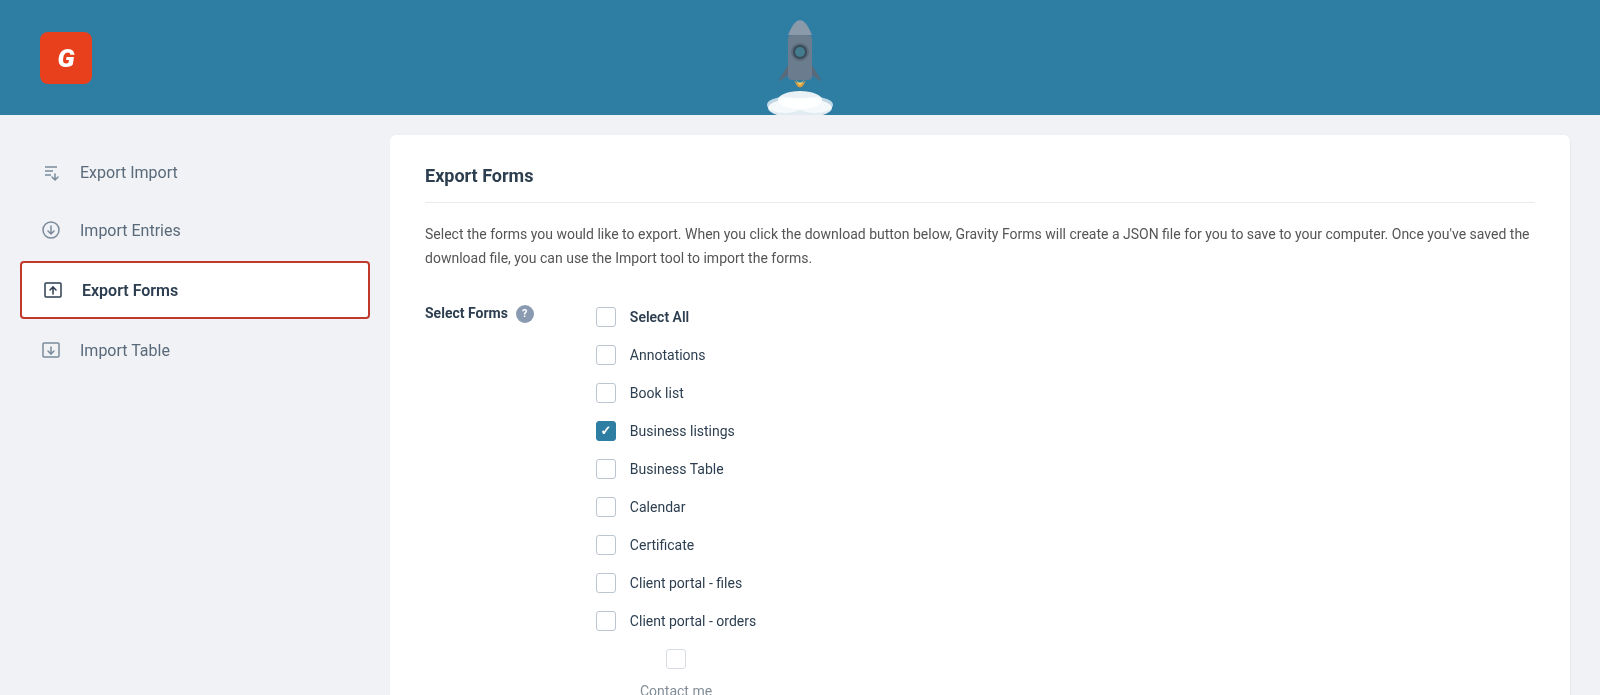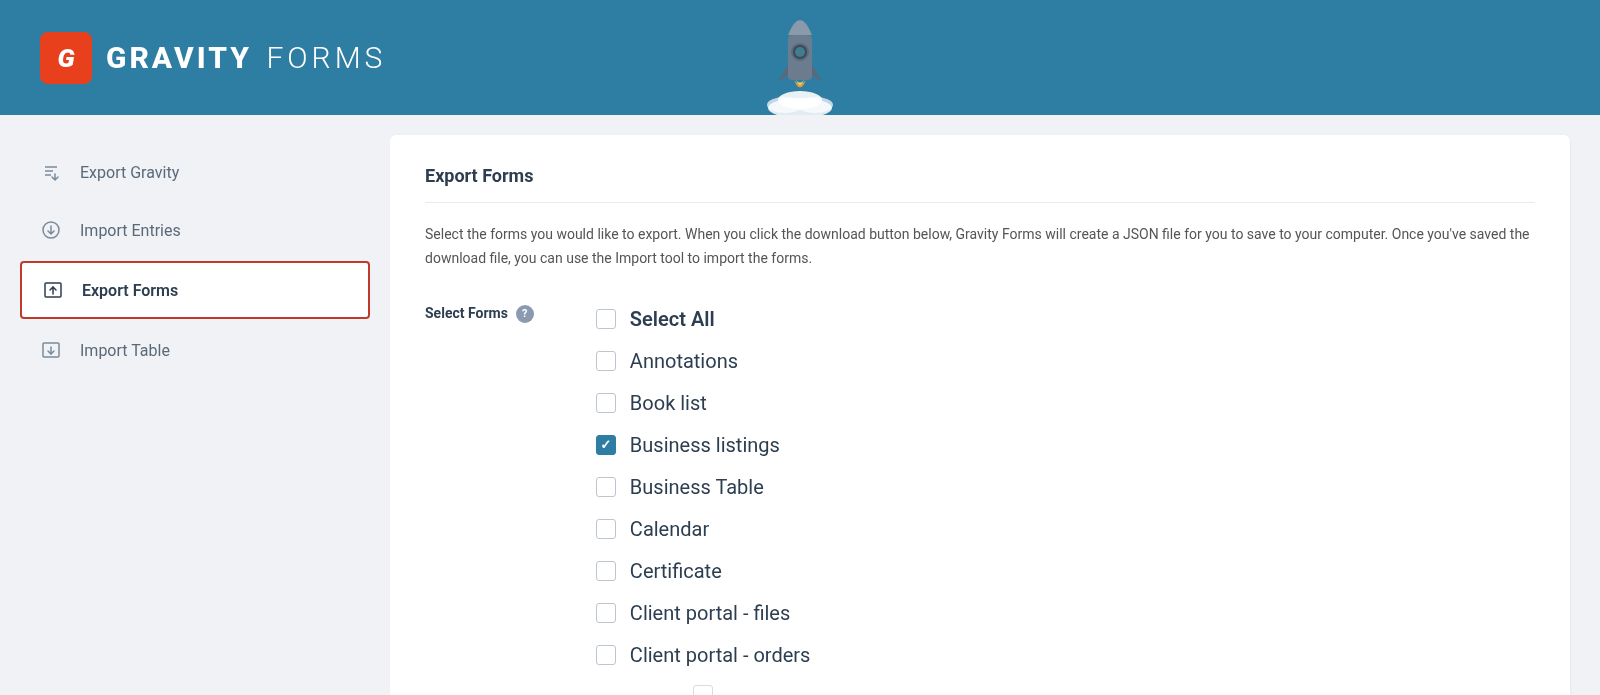--- a/index.html
+++ b/index.html
@@ -184,38 +184,34 @@
       background: #2e7da3;
       border-color: #2e7da3;
     }
     .checkbox.checked::after {
       content: '✓';
       color: white;
       font-size: 13px;
       font-weight: 700;
     }
     .form-name {
-      font-size: 20px;
+      font-size: 14px;
       color: #2c3e50;
     }
     .form-item.select-all .form-name {
       font-weight: 600;
     }
   </style>
 </head>
 <body>
 
 <div class="header">
   <div class="logo-area">
     <div class="logo-icon">
       <span>G</span>
-    </div>
-    <div class="logo-text">
-      <span style="font-weight:800;">GRAVITY</span>
-      <span style="font-weight:300; letter-spacing:4px; margin-left:6px;">FORMS</span>
     </div>
   </div>
 
   <div class="rocket-container">
     <svg class="rocket-svg" viewBox="0 0 100 115" xmlns="http://www.w3.org/2000/svg">
 
       <ellipse cx="50" cy="108" rx="32" ry="10" fill="white" opacity="0.85"></ellipse>
       <ellipse cx="35" cy="105" rx="18" ry="8" fill="white" opacity="0.7"></ellipse>
       <ellipse cx="65" cy="105" rx="18" ry="8" fill="white" opacity="0.7"></ellipse>
       <ellipse cx="50" cy="100" rx="22" ry="9" fill="white" opacity="0.9"></ellipse>
@@ -242,21 +238,21 @@
 
     <div class="sidebar-item">
       <div class="icon">
         <svg width="20" height="20" viewBox="0 0 20 20" fill="none" xmlns="http://www.w3.org/2000/svg">
           <line x1="4" y1="5" x2="16" y2="5" stroke="#7a8a9a" stroke-width="1.5"></line>
           <line x1="4" y1="9" x2="12" y2="9" stroke="#7a8a9a" stroke-width="1.5"></line>
           <line x1="4" y1="13" x2="10" y2="13" stroke="#7a8a9a" stroke-width="1.5"></line>
           <path d="M14 12 L14 18 M11 15 L14 18 L17 15" stroke="#7a8a9a" stroke-width="1.5" stroke-linecap="round"></path>
         </svg>
       </div>
-      <span>Export Gravity</span>
+      <span>Export Import</span>
     </div>
 
     <div class="sidebar-item">
       <div class="icon">
         <svg width="20" height="20" viewBox="0 0 20 20" fill="none" xmlns="http://www.w3.org/2000/svg">
           <circle cx="10" cy="10" r="8" stroke="#7a8a9a" stroke-width="1.5" fill="none"></circle>
           <path d="M10 6 L10 14 M7 11 L10 14 L13 11" stroke="#7a8a9a" stroke-width="1.5" stroke-linecap="round"></path>
         </svg>
       </div>
       <span>Import Entries</span>

